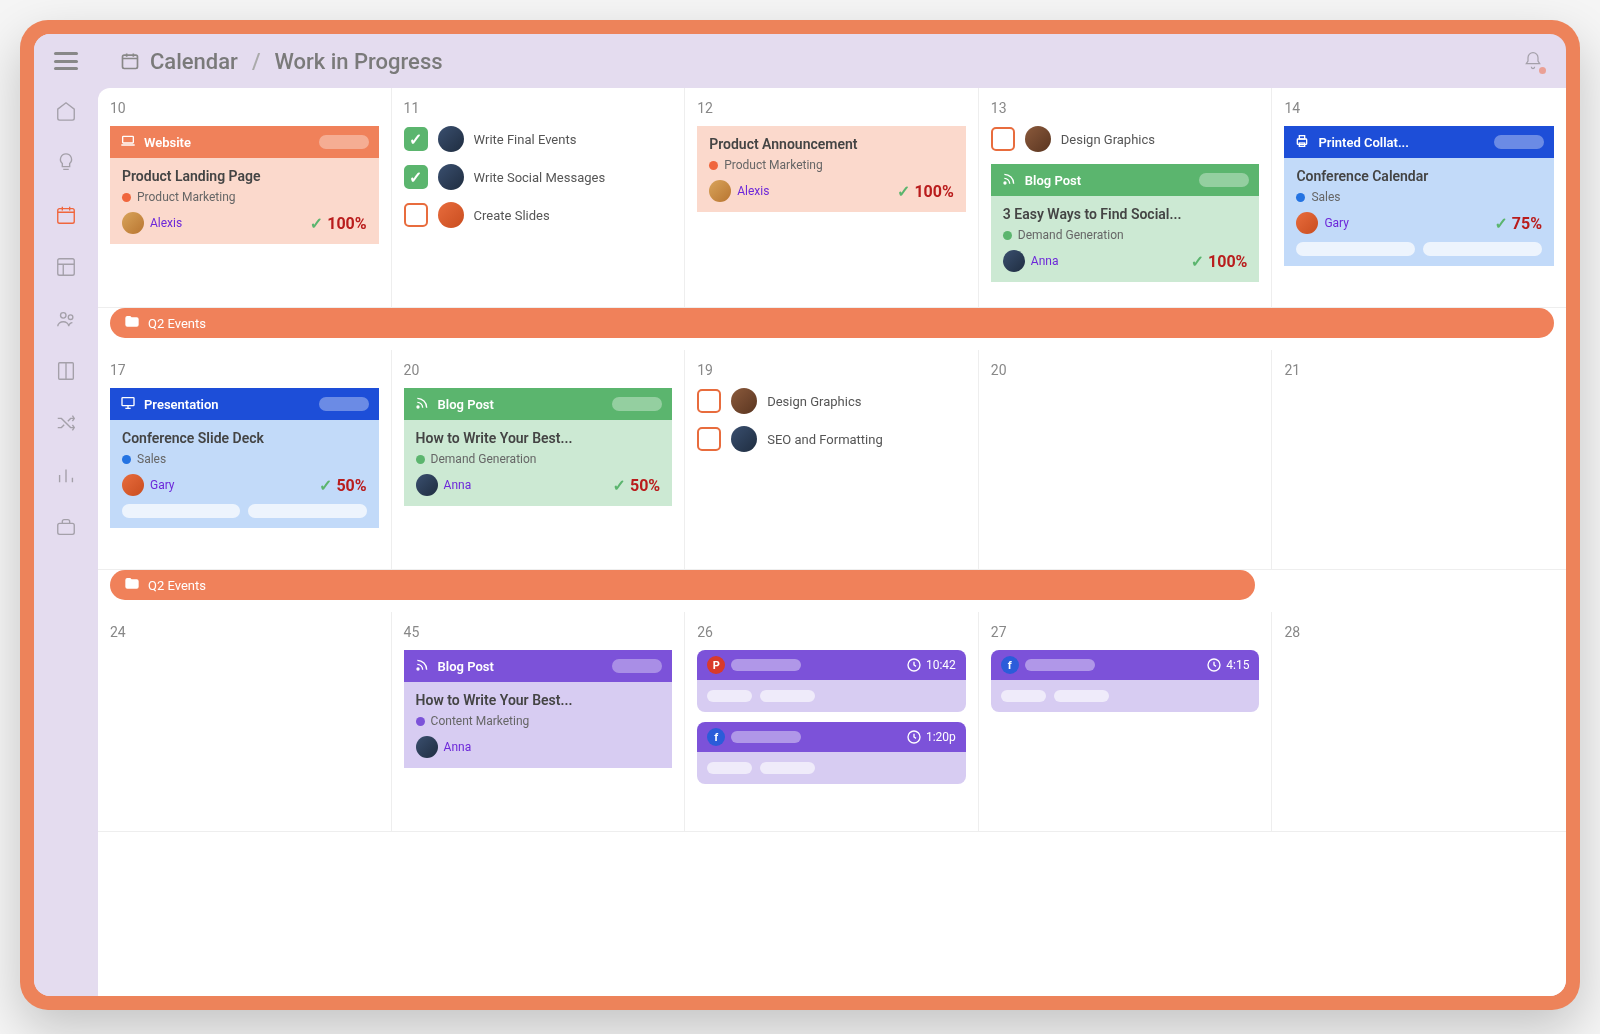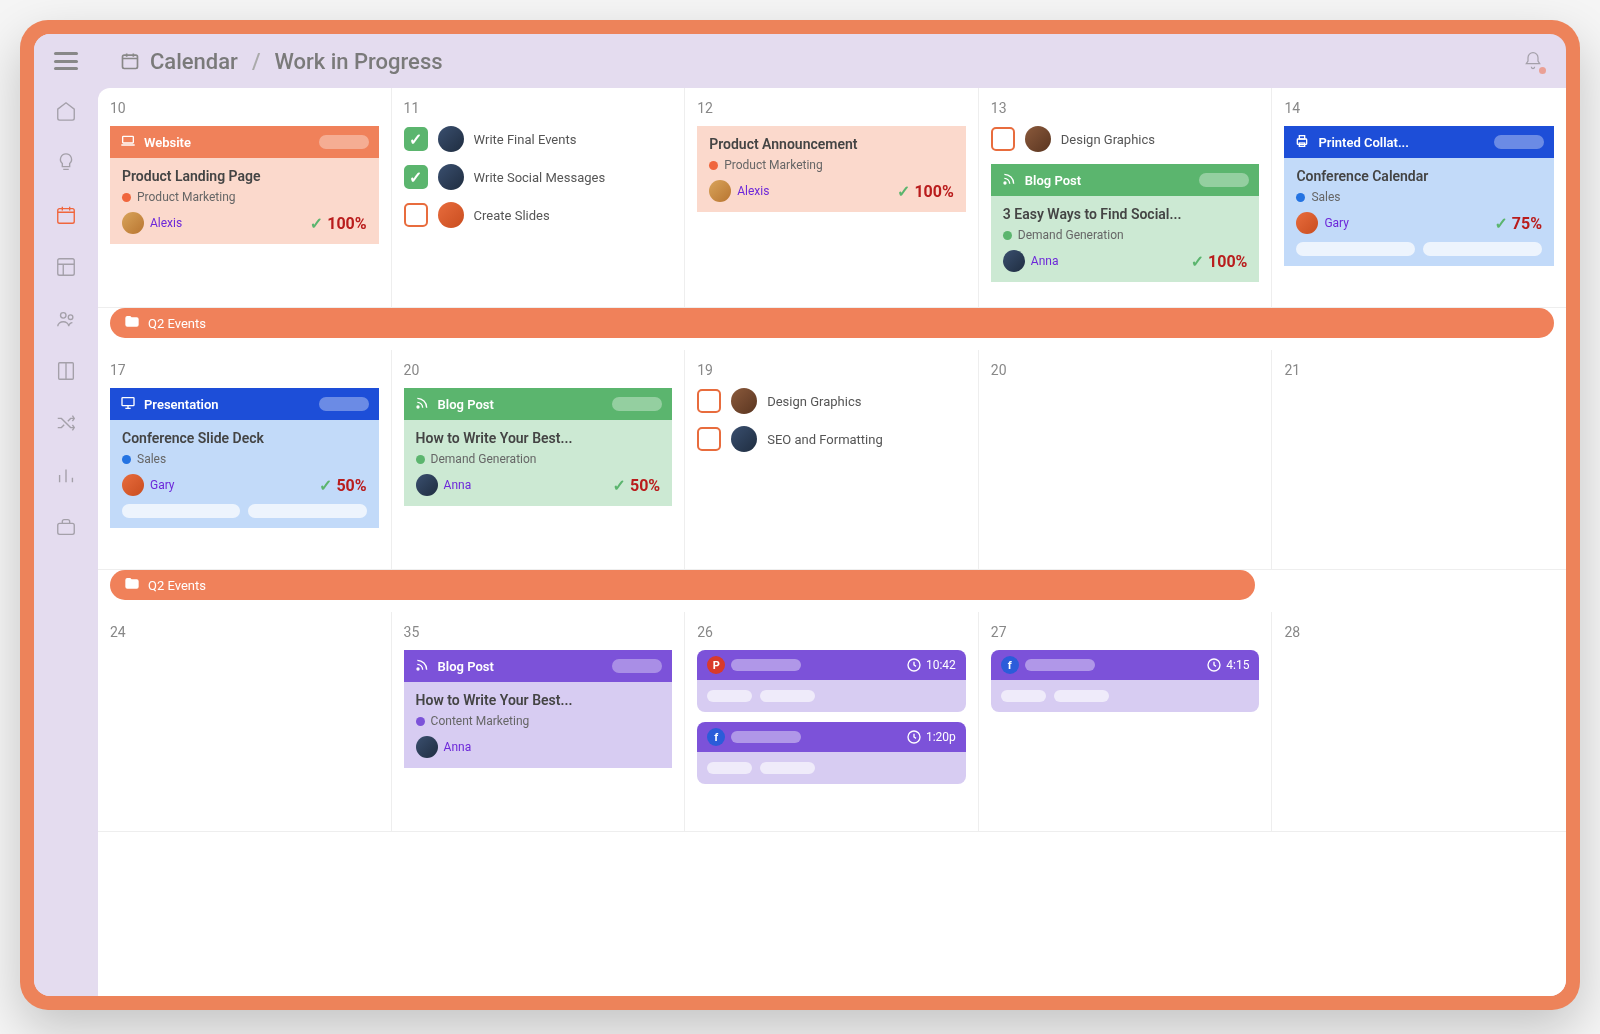--- a/index.html
+++ b/index.html
@@ -374,21 +374,21 @@
       <span><svg width="16" height="16" viewBox="0 0 24 24" fill="none" stroke="#fff" stroke-width="2">
                   <path d="M3 6a2 2 0 012-2h4l2 2h8a2 2 0 012 2v8a2 2 0 01-2 2H5a2 2 0 01-2-2z" fill="#fff"></path>
                 </svg></span>
       <span>Q2 Events</span>
             </div>
             <div class="cal-grid">
               <div class="cell">
       <div class="daynum">24</div>
               </div>
               <div class="cell">
-      <div class="daynum">35</div>
+      <div class="daynum">45</div>
                 <div class="card c-purple">
     <div class="card-hd">
       <span><svg width="16" height="16" viewBox="0 0 24 24" fill="none" stroke="#fff" stroke-width="2">
                         <path d="M5 5a14 14 0 0114 14M5 11a8 8 0 018 8"></path>
                         <circle cx="6" cy="18" r="1.5" fill="#fff"></circle>
                       </svg></span>
       <span>Blog Post</span>
       <span class="pill"></span>
     </div>
     <div class="card-body">

